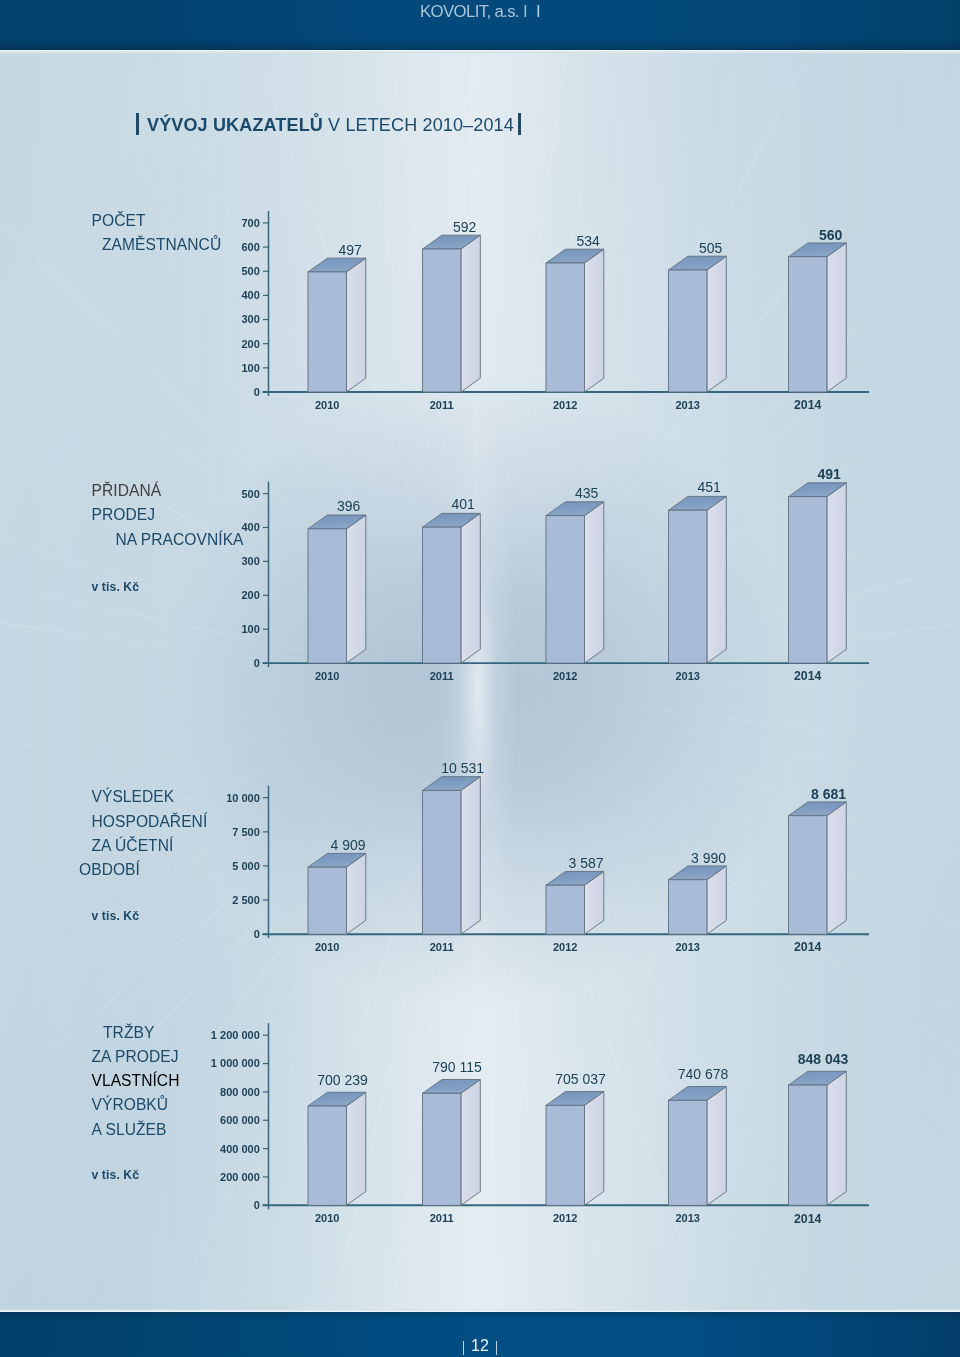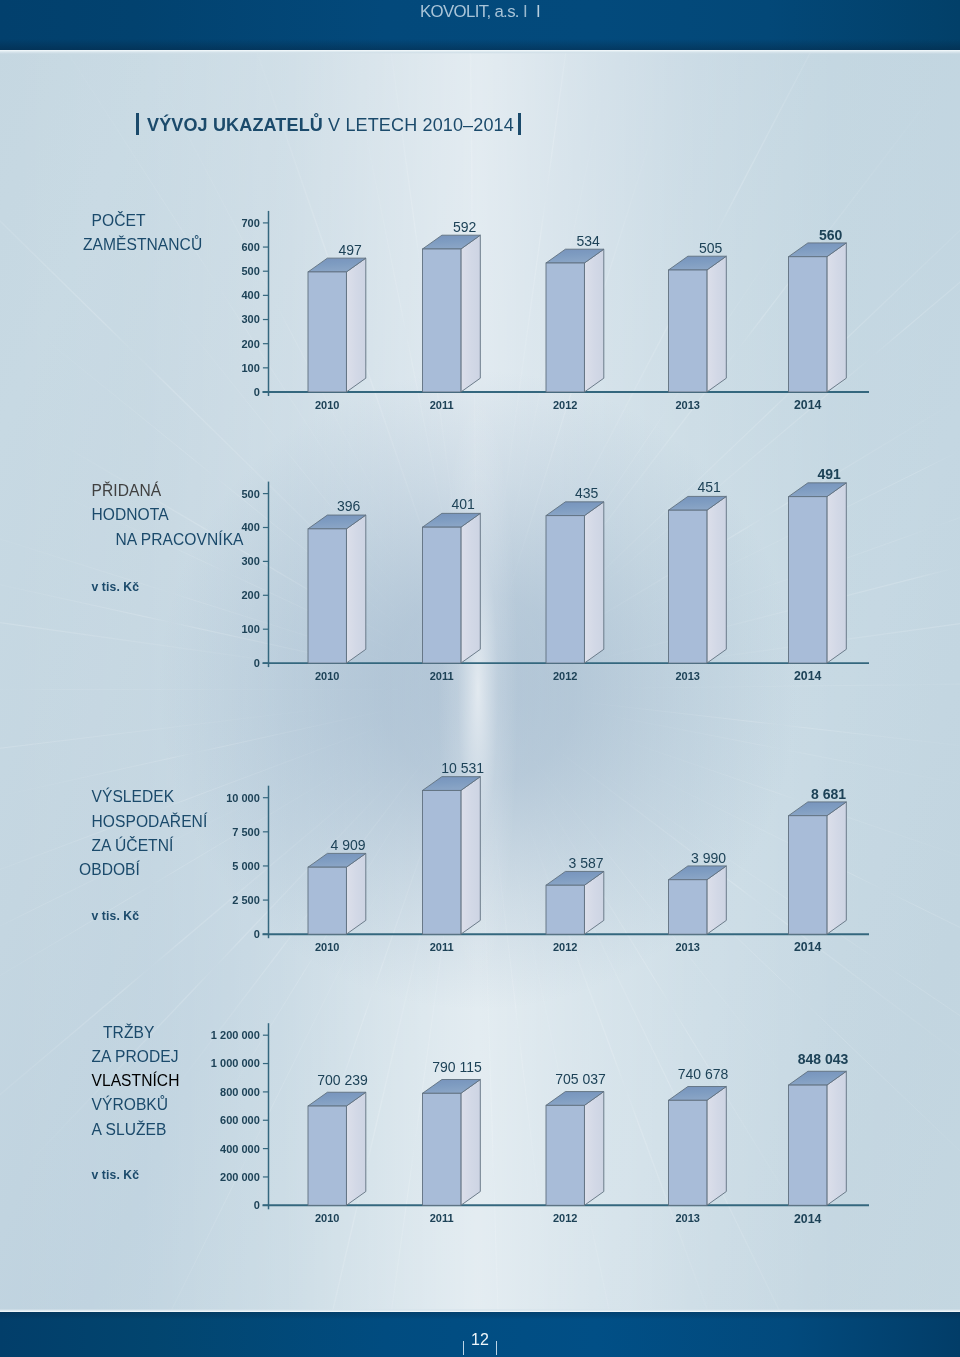--- a/index.html
+++ b/index.html
@@ -57,21 +57,21 @@
   .hdr-div2 { color:#b9cfdf; font-weight:400; padding-left:5px; }
   #section-title { position:absolute; left:0; top:110px; width:856px; height:28px;margin-left:43px; }
   .st-rule { position:absolute; width:2.6px; background:#1b4a6b; }
   .st-text { position:absolute; top:0; font-size:18px; white-space:pre;
              color:#1b4a6b; line-height:22px; }
   .st-bold { font-weight:700; letter-spacing:0.15px; }
   .st-reg  { font-weight:400; letter-spacing:0.15px; }
   .ftr-text { position:absolute; top:1312px; left:0; width:960px; height:45px;
         display:flex; align-items:flex-start; justify-content:center;
         font-size:16px; color:#eef6fa; font-weight:400; letter-spacing:0.2px; }
-  .ftr-text > span { line-height:1; padding-top:20px; }
+  .ftr-text > span { line-height:1; padding-top:26px; }
   .ftr-rule { display:inline-block; width:1.7px; height:14.2px; background:#bcd4e6;
               margin:0 6.5px; position:relative; top:28.6px; padding-top:0 !important; }
   .chart-title { position:absolute; color:#1b4a6b; font-size:15.6px; font-weight:400;
                  letter-spacing:0.05px; white-space:pre; line-height:16px; }
   .chart-unit { position:absolute; color:#1b4a6b; font-size:12.2px; font-weight:700;
                 letter-spacing:0.1px; white-space:pre; line-height:13px; }
   svg { position:absolute; left:0; top:0; overflow:visible; }
   text { font-family:"Liberation Sans", sans-serif; }
 </style>
 </head>
@@ -160,21 +160,21 @@
   </div>
 
   <div id="section-title">
     <div class="st-rule" style="left: 93px; top: 3.4px; height: 22px; background: rgb(27, 74, 107);"></div>
     <div class="st-text" style="left: 104px; top: 4px; color: rgb(27, 74, 107);"><span class="st-bold">VÝVOJ UKAZATELŮ</span><span class="st-reg"> </span><span class="st-reg">V LETECH 2010–2014</span></div>
     <div class="st-rule" style="left: 475px; top: 3.4px; height: 22px; background: rgb(27, 74, 107);"></div>
   </div>
 
   <div id="charts">
       <div class="chart-title" style="color: rgb(27, 74, 107); left: 91.5px; top: 212.8px;">POČET</div>
-      <div class="chart-title" style="color: rgb(27, 74, 107); left: 83px; top: 236.6px;">ZAMĚSTNANCŮ</div>
+      <div class="chart-title" style="color: rgb(27, 74, 107); left: 102px; top: 236.6px;">ZAMĚSTNANCŮ</div>
       <svg width="960" height="1357" style="left: 0px; top: 0px; pointer-events: none;">
         <defs>
           <linearGradient id="gs0" x1="0" y1="0" x2="1" y2="0">
             <stop offset="0" stop-color="#dcdfea"></stop>
             <stop offset="0.55" stop-color="#d2d8e6"></stop>
             <stop offset="1" stop-color="#cdd4e3"></stop>
           </linearGradient>
           <linearGradient id="gt0" x1="0" y1="0" x2="0.22" y2="1">
             <stop offset="0" stop-color="#7793bc"></stop>
             <stop offset="0.5" stop-color="#7e9cc1"></stop>
@@ -229,21 +229,21 @@
         <text x="687.7" y="408.8" text-anchor="middle" font-size="11" font-weight="700" fill="#1d4257">2013</text>
         <g>
           <path d="M826.9 256.72 L846.3 242.92000000000002 L846.3 378.2 L826.9 392 Z" fill="url(#gs0)" stroke="#60707f" stroke-width="0.9" stroke-linejoin="miter"></path>
           <path d="M788.5 256.72 L807.9 242.92000000000002 L846.3 242.92000000000002 L826.9 256.72 Z" fill="url(#gt0)" stroke="#60707f" stroke-width="0.9" stroke-linejoin="miter"></path>
           <rect x="788.5" y="256.72" width="38.4" height="135.27999999999997" fill="#a8bcd8" stroke="#60707f" stroke-width="0.9"></rect>
         </g>
         <text x="830.6" y="240.12" text-anchor="middle" font-size="14" font-weight="700" fill="#1d4257">560</text>
         <text x="807.7" y="409.2" text-anchor="middle" font-size="12.3" font-weight="700" fill="#1d4257">2014</text>
       </svg>
       <div class="chart-title" style="color: #404040; left: 91.5px; top: 483.1px;">PŘIDANÁ</div>
-      <div class="chart-title" style="color: rgb(27, 74, 107); left: 91.5px; top: 507.3px;">HODNOTA</div>
+      <div class="chart-title" style="color: rgb(27, 74, 107); left: 91.5px; top: 507.3px;">PRODEJ</div>
       <div class="chart-title" style="color: rgb(27, 74, 107); left: 91.5px; top: 531.5px; margin-left: 24px;">NA PRACOVNÍKA</div>
       <div class="chart-unit" style="color: rgb(27, 74, 107); left: 91.5px; top: 580.7px;">v tis. Kč</div>
       <svg width="960" height="1357" style="left: 0px; top: 0px; pointer-events: none;">
         <defs>
           <linearGradient id="gs1" x1="0" y1="0" x2="1" y2="0">
             <stop offset="0" stop-color="#dcdfea"></stop>
             <stop offset="0.55" stop-color="#d2d8e6"></stop>
             <stop offset="1" stop-color="#cdd4e3"></stop>
           </linearGradient>
           <linearGradient id="gt1" x1="0" y1="0" x2="0.22" y2="1">

